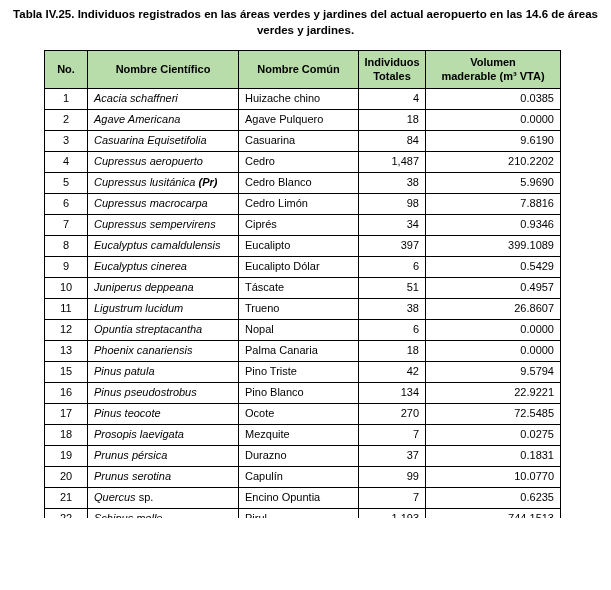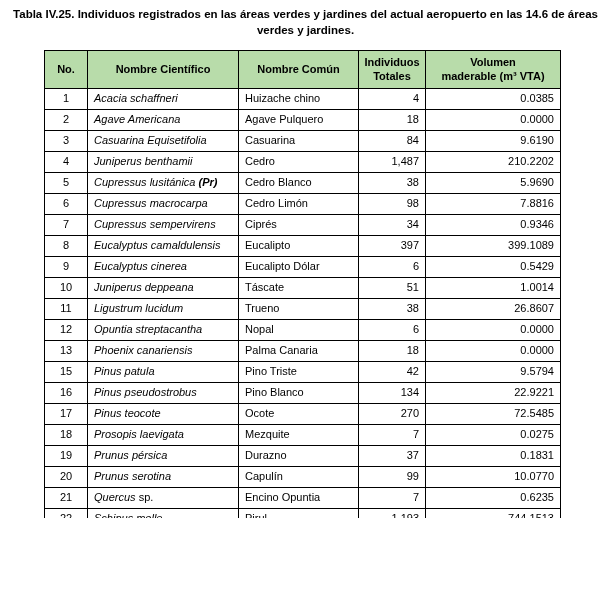--- a/index.html
+++ b/index.html
@@ -113,21 +113,21 @@
         </tr>
         <tr>
           <td class="c-no">3</td>
           <td class="c-sci"><span class="sci-main">Casuarina Equisetifolia</span></td>
           <td class="c-com">Casuarina</td>
           <td class="c-ind">84</td>
           <td class="c-vol">9.6190</td>
         </tr>
         <tr>
           <td class="c-no">4</td>
-          <td class="c-sci"><span class="sci-main">Juniperus benthamii</span></td>
+          <td class="c-sci"><span class="sci-main">Cupressus aeropuerto</span></td>
           <td class="c-com">Cedro</td>
           <td class="c-ind">1,487</td>
           <td class="c-vol">210.2202</td>
         </tr>
         <tr>
           <td class="c-no">5</td>
           <td class="c-sci"><span class="sci-main">Cupressus lusitánica</span><span class="sci-bold"> (Pr)</span></td>
           <td class="c-com">Cedro Blanco</td>
           <td class="c-ind">38</td>
           <td class="c-vol">5.9690</td>
@@ -158,21 +158,21 @@
           <td class="c-sci"><span class="sci-main">Eucalyptus cinerea</span></td>
           <td class="c-com">Eucalipto Dólar</td>
           <td class="c-ind">6</td>
           <td class="c-vol">0.5429</td>
         </tr>
         <tr>
           <td class="c-no">10</td>
           <td class="c-sci"><span class="sci-main">Juniperus deppeana</span></td>
           <td class="c-com">Táscate</td>
           <td class="c-ind">51</td>
-          <td class="c-vol">1.0014</td>
+          <td class="c-vol">0.4957</td>
         </tr>
         <tr>
           <td class="c-no">11</td>
           <td class="c-sci"><span class="sci-main">Ligustrum lucidum</span></td>
           <td class="c-com">Trueno</td>
           <td class="c-ind">38</td>
           <td class="c-vol">26.8607</td>
         </tr>
         <tr>
           <td class="c-no">12</td>

